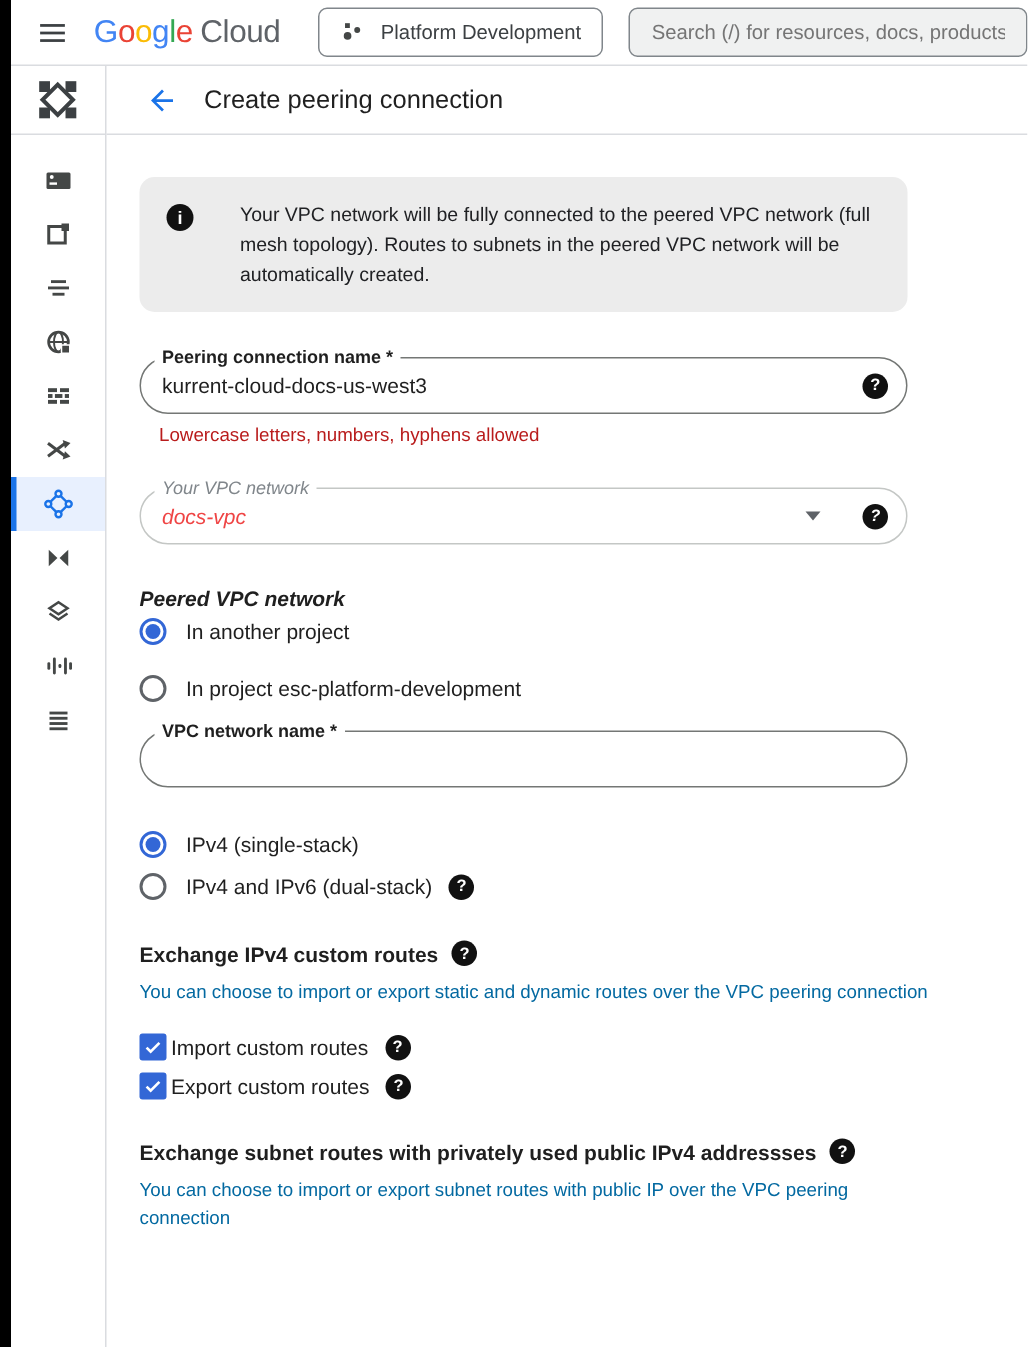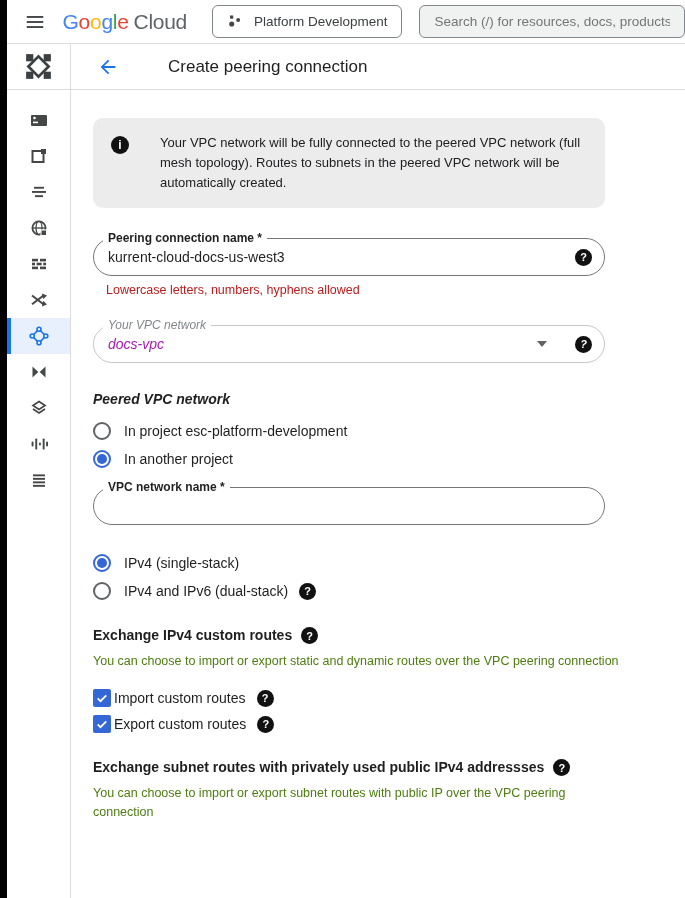--- a/index.html
+++ b/index.html
@@ -23,46 +23,46 @@
   
   .bodyrow { flex:1; display:flex; min-height:0; }
   .sidebar { width:64px; min-width:64px; border-right:1px solid #dadce0; display:flex; flex-direction:column; }
   .sb-header { height:46px; min-height:46px; border-bottom:1px solid #dadce0; display:flex; align-items:center; justify-content:center; }
   .sb-nav { padding-top:12px; }
   .sb-item { position:relative; height:36px; display:flex; align-items:center; justify-content:center; cursor:pointer; }
   .sb-item.active { background:#e8f0fe; }
   .sb-item.active .indicator { position:absolute; left:0; top:0; width:4px; height:100%; background:#1a73e8; }
 
   .main { flex:1; display:flex; flex-direction:column; min-width:0; }
-  .main-header { height:46px; min-height:46px; border-bottom:1px solid #dadce0; display:flex; align-items:center; padding-left:24px;gap:32px; }
+  .main-header { height:46px; min-height:46px; border-bottom:1px solid #dadce0; display:flex; align-items:center; padding-left:24px; }
   .page-title { font-size:17px; color:#1f1f1f; margin-left:15px; }
 
   .content { padding:28px 0 0 22px; overflow:hidden; }
   .col { width:512px; }
 
   
   .banner { background:#ececec; border-radius:10px; display:flex; padding:15px 16px 15px 18px; }
   .info-icon { width:18px; height:18px; min-width:18px; border-radius:50%; background:#111; color:#fff; font-size:12px; font-weight:bold;
     display:flex; align-items:center; justify-content:center; margin-top:3px; }
   .banner-text { margin-left:31px; font-size:13px; line-height:20px; color:#202124; }
 
   
   .ofield { position:relative; border:1px solid #747775; border-radius:19px; height:38px; display:flex; align-items:center; padding:0 12px 0 14px; background:#fff; }
   .flabel { position:absolute; top:-8px; left:9px; background:#fff; padding:0 5px; font-size:12px; font-weight:bold; color:#1f1f1f; white-space:nowrap; }
   .ofield input { border:none; outline:none; flex:1; font-size:14px; color:#1f1f1f; font-family:"Liberation Sans","DejaVu Sans",sans-serif; background:transparent; }
   .ofield.disabled { border-color:#c4c7c5; }
   .ofield.disabled .flabel { color:#80868b; font-weight:normal; }
-  .sel-value { flex:1; font-size:14px; color:#a21caf; }
+  .sel-value { flex:1; font-size:14px; color:#ef4444; }
   .caret { width:0; height:0; border-left:5px solid transparent; border-right:5px solid transparent; border-top:6px solid #5f6368; margin-right:28px; }
   .help { width:17px; height:17px; min-width:17px; border-radius:50%; background:#111; color:#fff; font-size:11px; font-weight:bold;
     display:flex; align-items:center; justify-content:center; cursor:pointer; }
   .helper-text { margin:7px 0 0 13px; font-size:12.5px; color:#b91c1c; }
 
-  .section-h { font-size:14px; font-weight:bold; color:#1f1f1f; display:flex; gap:9px; }
-  .section-desc { margin-top:8px; font-size:12.5px; color:#4d7c0f; line-height:19px; max-width:520px; }
+  .section-h { font-size:14px; font-weight:bold; color:#1f1f1f; display:flex; align-items:center; gap:9px; }
+  .section-desc { margin-top:8px; font-size:12.5px; color:#0369a1; line-height:19px; max-width:520px; }
   .nowrap { white-space:nowrap; }
 
   
   .radio-row { display:flex; align-items:center; height:28px; cursor:pointer; }
   .radio { width:18px; height:18px; min-width:18px; border-radius:50%; border:2px solid #5f6368; display:flex; align-items:center; justify-content:center; background:#fff; }
   .radio.sel { border-color:#3367d6; }
   .radio.sel::after { content:""; width:10px; height:10px; border-radius:50%; background:#3367d6; }
   .radio-label { margin-left:13px; font-size:14px; color:#1f1f1f; }
 
   
@@ -265,27 +265,27 @@
           <div class="ofield disabled mt28">
             <span class="flabel">Your VPC network</span>
             <span class="sel-value">docs-vpc</span>
             <span class="caret"></span>
             <span class="help">?</span>
           </div>
 
           <div class="section-h mt28">
             <span>Peered VPC network</span>
           </div>
+          <div class="radio-row">
+            <span class="radio sel"></span>
+            <span class="radio-label">In another project</span>
+          </div>
           <div class="radio-row mt10">
             <span class="radio"></span>
             <span class="radio-label">In project esc-platform-development</span>
-          </div>
-          <div class="radio-row">
-            <span class="radio sel"></span>
-            <span class="radio-label">In another project</span>
           </div>
 
 
           <div class="ofield mt14">
             <span class="flabel">VPC network name *</span>
           </div>
 
           <div class="radio-row mt24">
             <span class="radio sel"></span>
             <span class="radio-label">IPv4 (single-stack)</span>

